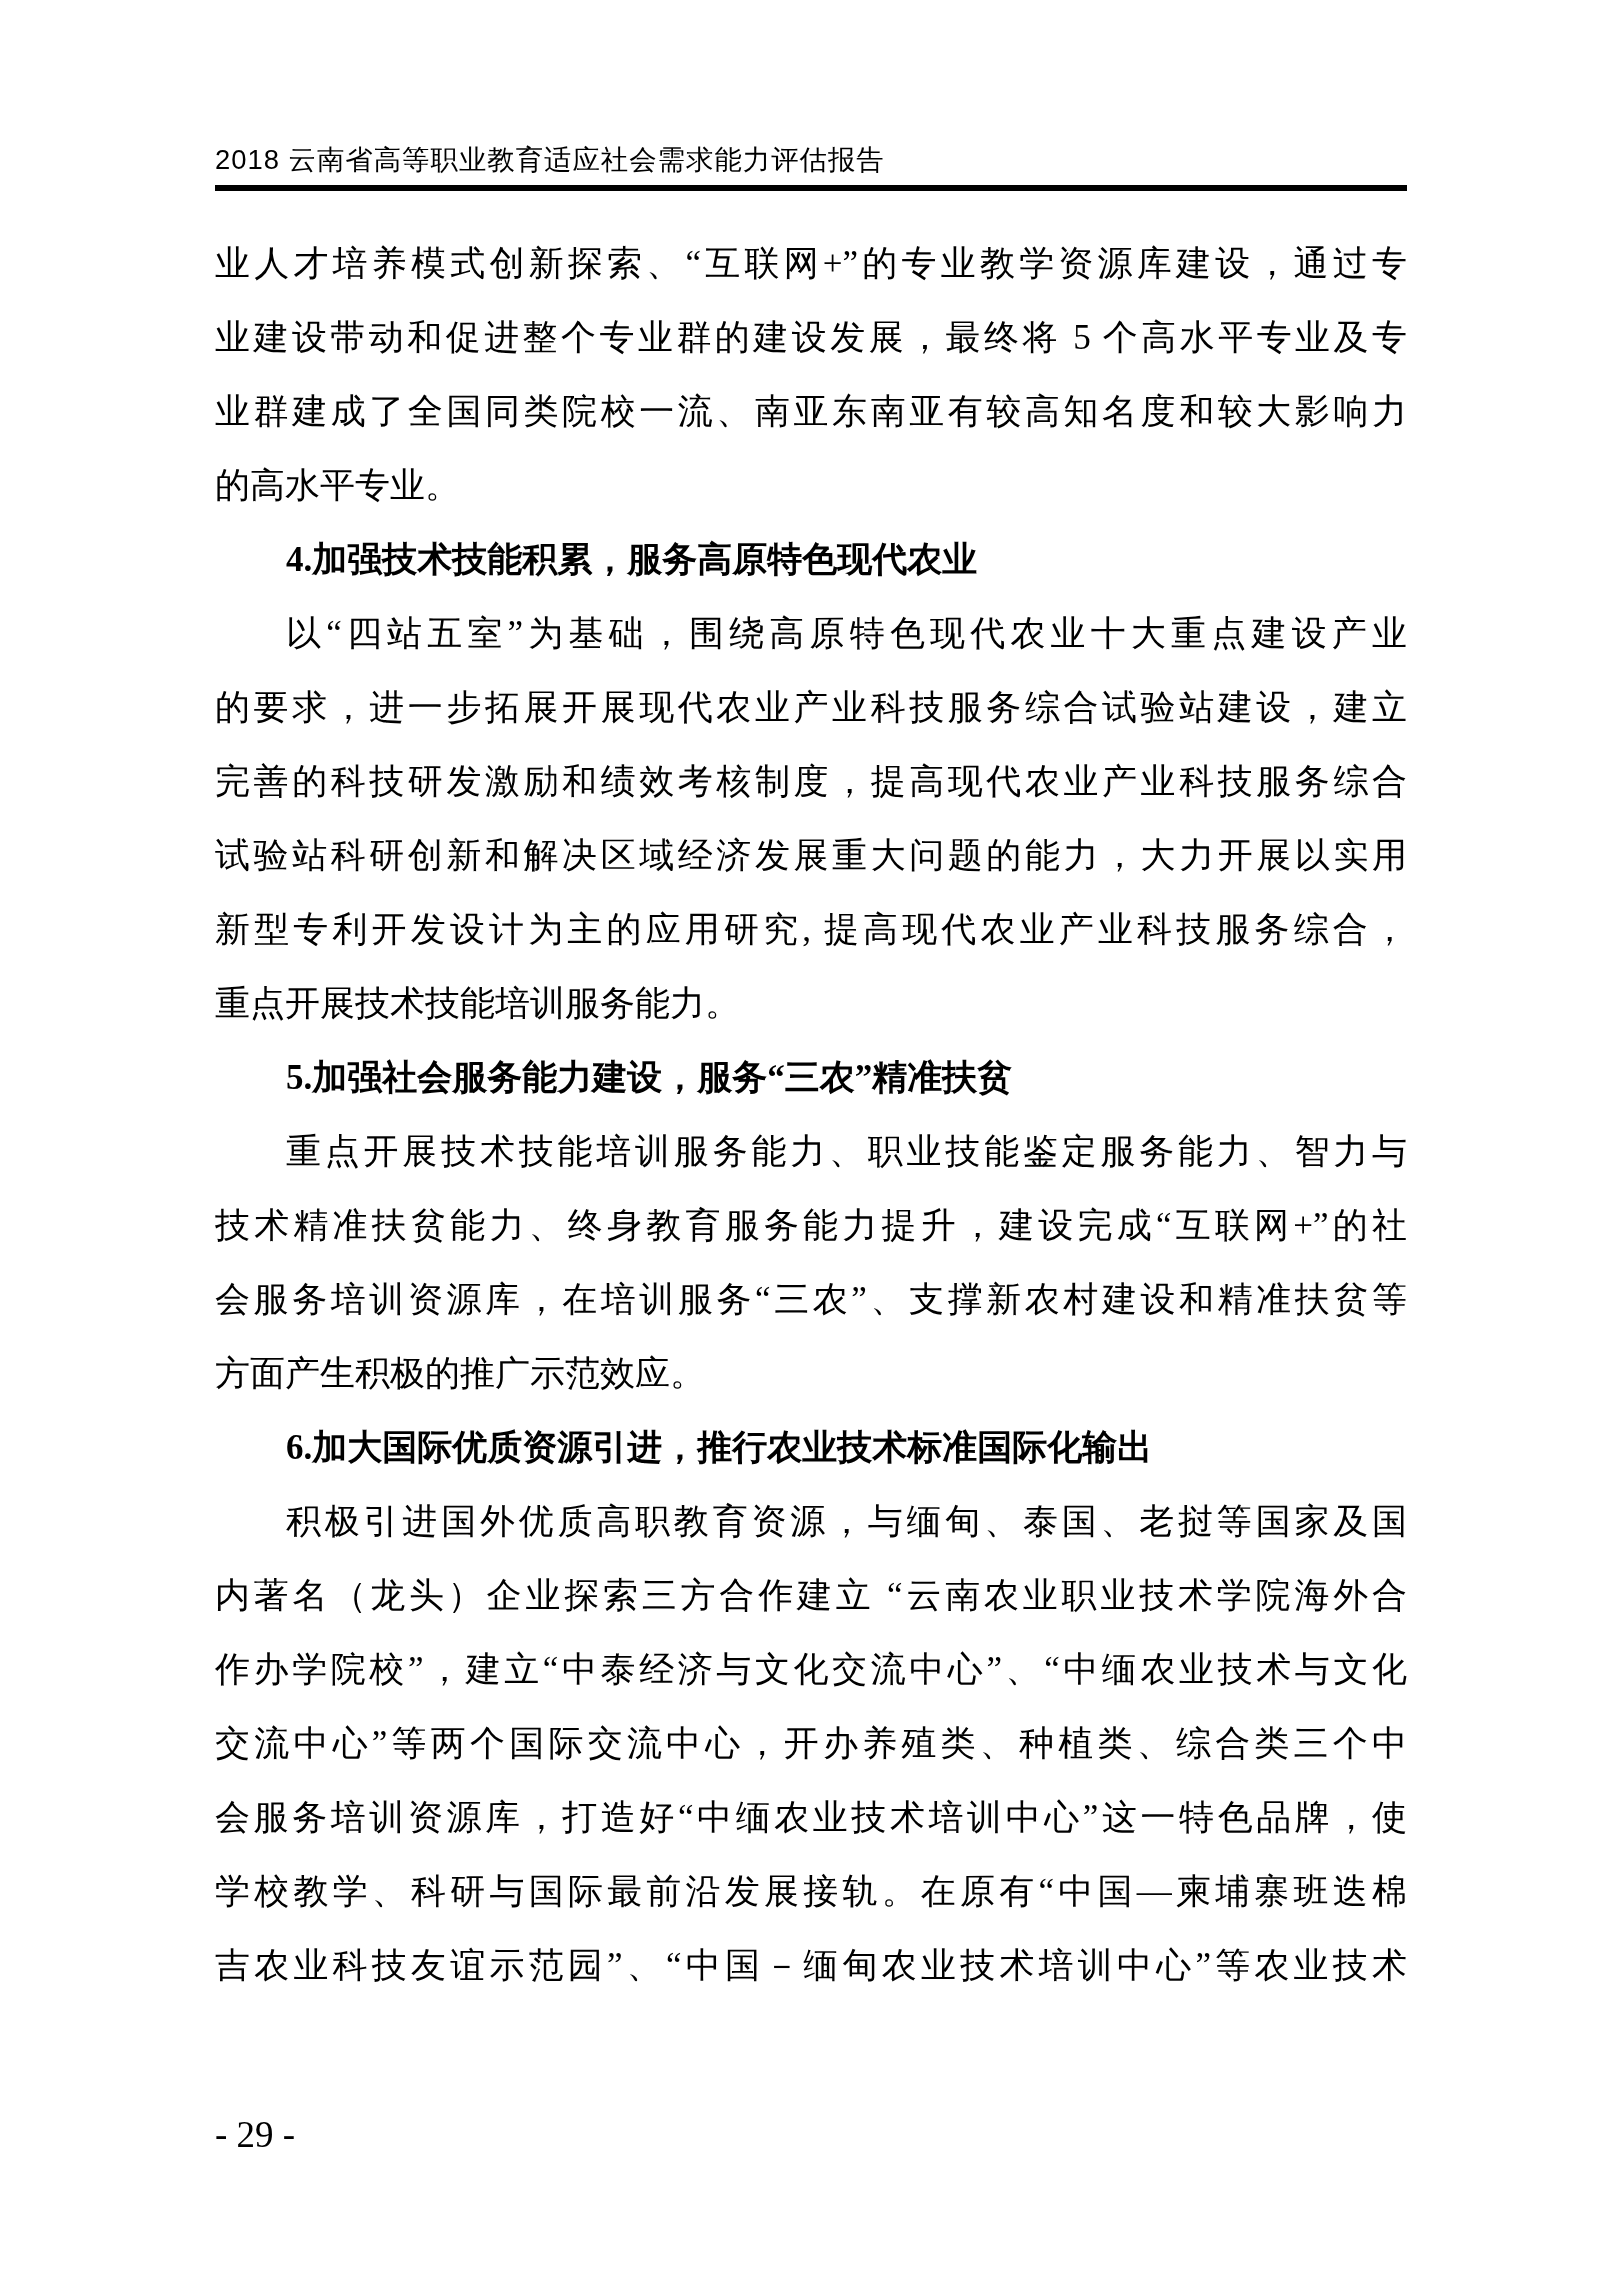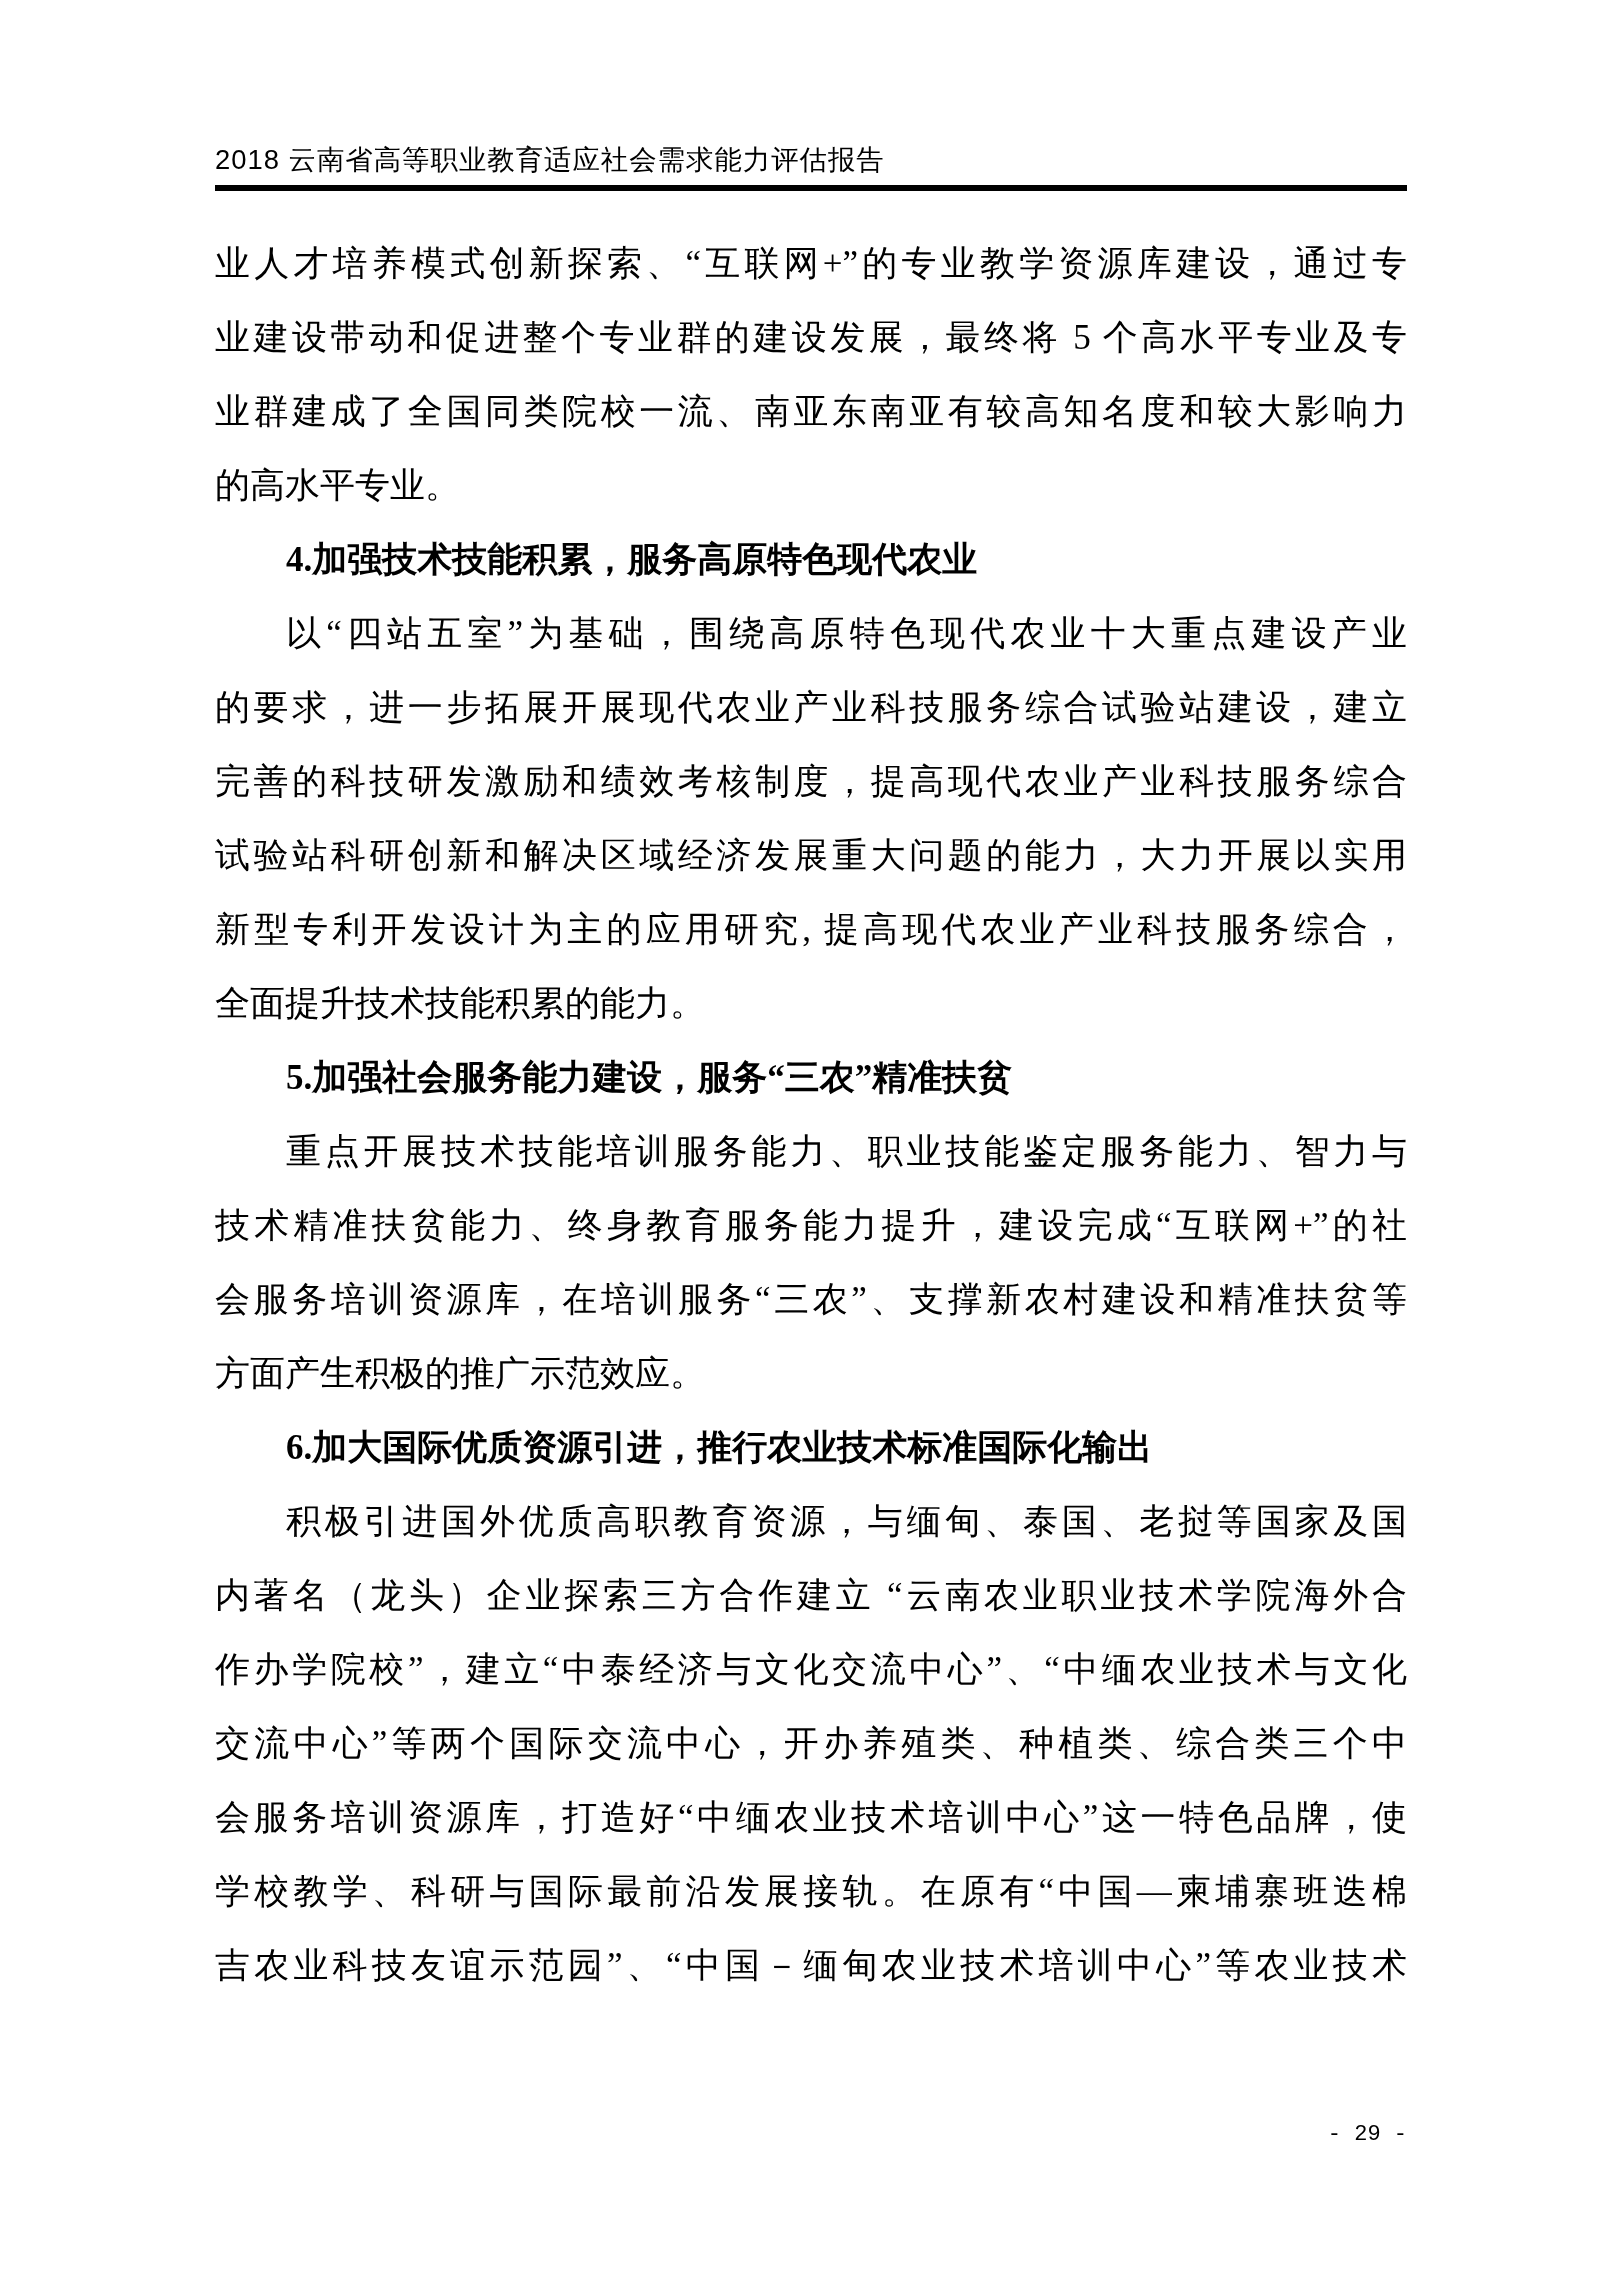--- a/index.html
+++ b/index.html
@@ -61,24 +61,23 @@
   }
   .line.ind {             
     padding-left: 71px;
   }
   
   .footer {
     position: absolute;
     left: 215px;
     top: 2113px;
     width: 1192px;
-    text-align: right;
-    font-size: 22px;
+    text-align: left;
+    font-size: 37px;
     line-height: 43px;
-    font-family: Liberation Mono, monospace;
   }
 </style>
 </head>
 <body>
 
 <div class="page">
 
   <div class="header">
     <div class="header-title">2018 云南省高等职业教育适应社会需求能力评估报告</div>
     <div class="header-rule"></div>
@@ -88,21 +87,21 @@
     <div class="line">业人才培养模式创新探索、“互联网+”的专业教学资源库建设，通过专</div>
     <div class="line">业建设带动和促进整个专业群的建设发展，最终将 5 个高水平专业及专</div>
     <div class="line">业群建成了全国同类院校一流、南亚东南亚有较高知名度和较大影响力</div>
     <div class="line l">的高水平专业。</div>
     <div class="line h ind">4.加强技术技能积累，服务高原特色现代农业</div>
     <div class="line ind">以“四站五室”为基础，围绕高原特色现代农业十大重点建设产业</div>
     <div class="line">的要求，进一步拓展开展现代农业产业科技服务综合试验站建设，建立</div>
     <div class="line">完善的科技研发激励和绩效考核制度，提高现代农业产业科技服务综合</div>
     <div class="line">试验站科研创新和解决区域经济发展重大问题的能力，大力开展以实用</div>
     <div class="line">新型专利开发设计为主的应用研究, 提高现代农业产业科技服务综合，</div>
-    <div class="line l">全面提升技术技能积累的能力。</div>
+    <div class="line l">重点开展技术技能培训服务能力。</div>
     <div class="line h ind">5.加强社会服务能力建设，服务“三农”精准扶贫</div>
     <div class="line ind">重点开展技术技能培训服务能力、职业技能鉴定服务能力、智力与</div>
     <div class="line">技术精准扶贫能力、终身教育服务能力提升，建设完成“互联网+”的社</div>
     <div class="line">会服务培训资源库，在培训服务“三农”、支撑新农村建设和精准扶贫等</div>
     <div class="line l">方面产生积极的推广示范效应。</div>
     <div class="line h ind">6.加大国际优质资源引进，推行农业技术标准国际化输出</div>
     <div class="line ind">积极引进国外优质高职教育资源，与缅甸、泰国、老挝等国家及国</div>
     <div class="line">内著名（龙头）企业探索三方合作建立 “云南农业职业技术学院海外合</div>
     <div class="line">作办学院校”，建立“中泰经济与文化交流中心”、“中缅农业技术与文化</div>
     <div class="line">交流中心”等两个国际交流中心，开办养殖类、种植类、综合类三个中</div>

